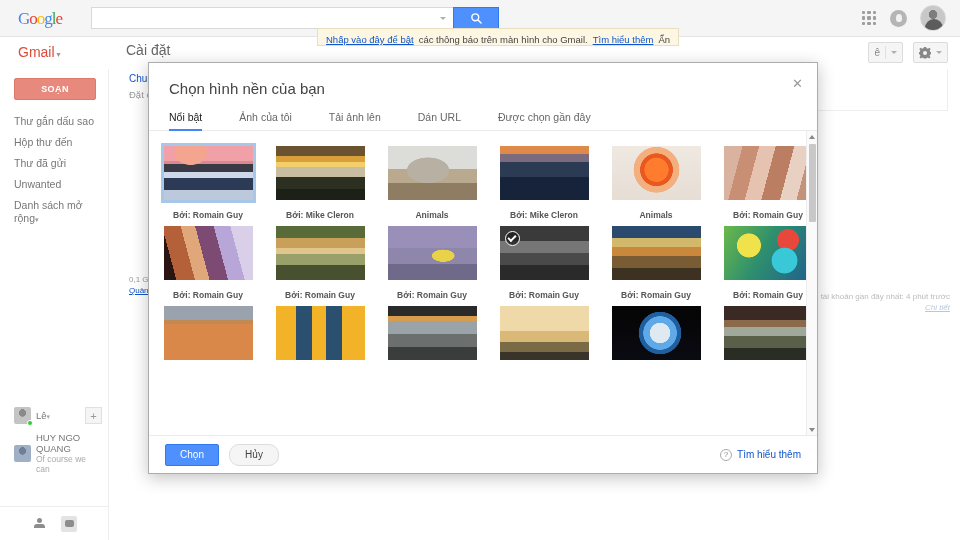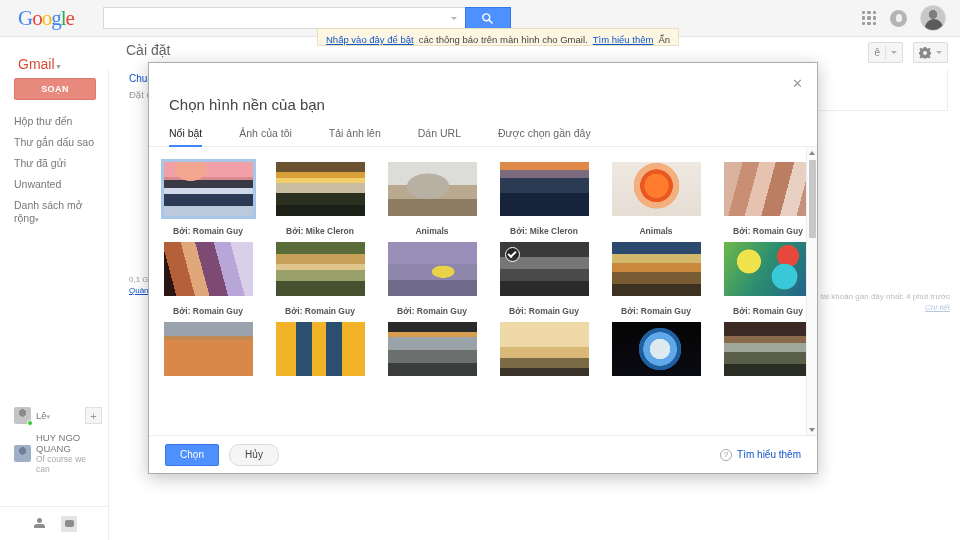--- a/index.html
+++ b/index.html
@@ -9,21 +9,21 @@
     background: #fff; overflow: hidden;
   }
   body { position: relative; }
 
   
   .gbar {
     position: absolute; left: 0; top: 0; width: 960px; height: 37px;
     background: #f5f5f5; border-bottom: 1px solid #e5e5e5;
     display: flex; align-items: center;
   }
-  .glogo { margin-left: 18px; font-size: 21px; letter-spacing: -1px;
+  .glogo { margin-left: 18px; font-size: 17px; letter-spacing: -1px;
            font-family: "Liberation Serif", serif; line-height: 1; user-select: none; }
   .glogo .b { color: #4285f4; } .glogo .r { color: #ea4335; }
   .glogo .y { color: #fbbc05; } .glogo .g { color: #34a853; }
 
   .searchwrap { margin-left: 29px; display: flex; align-items: center; height: 22px; }
   .searchbox {
     width: 362px; height: 22px; background: #fff;
     border: 1px solid #d9d9d9; border-right: none;
     display: flex; align-items: center; padding: 0 6px;
   }
@@ -49,21 +49,21 @@
               display: flex; align-items: center; justify-content: center; }
   .bellicon::after { content: ""; width: 6px; height: 8px; border-radius: 50% 50% 40% 40%; background: #f1f1f1; }
   .avatar-top { width: 26px; height: 26px; border-radius: 50%;
                 background: radial-gradient(circle at 50% 35%, #7d7d7d 0 22%, #c8c8c8 23% 100%);
                 border: 1px solid #d6d6d6; overflow: hidden; position: relative; }
   .avatar-top::after { content:""; position:absolute; left:4px; bottom:0; width:18px; height:11px;
                        border-radius: 9px 9px 0 0; background:#5c5c5c; }
 
   
   .gmhead { position: absolute; left: 0; top: 37px; width: 960px; height: 32px; background: #fff; }
-  .gmlogo { position: absolute; left: 18px; top: 19px; font-size: 14px; color: #dd4b39; text-decoration: underline; }
+  .gmlogo { position: absolute; left: 18px; top: 7px; font-size: 14px; color: #dd4b39; }
   .gmlogo .c { font-size: 8px; color: #999; margin-left: 2px; }
   .pagetitle { position: absolute; left: 126px; top: 5px; font-size: 14px; color: #666; }
   .head-btns { position: absolute; right: 12px; top: 5px; display: flex; gap: 10px; }
   .hbtn { height: 21px; border: 1px solid #dcdcdc; background: #f5f5f5; border-radius: 2px;
           display: flex; align-items: center; padding: 0 5px; gap: 5px; }
   .hbtn .lbl { font-size: 10px; color: #888; }
   .hbtn .sep { width: 1px; height: 13px; background: #e0e0e0; }
   .gear { width: 12px; height: 12px; position: relative; }
   .gear::before { content: ""; position: absolute; inset: 0;
       background: #888;
@@ -129,21 +129,21 @@
   .bg-panel { position: absolute; left: 360px; top: 0px; right: 12px; height: 42px;
               border: 1px solid #ededed; border-top: none; }
 
   
   .dialog {
     position: absolute; left: 148px; top: 62px; width: 670px; height: 412px;
     background: #fff; border: 1px solid #acacac;
     box-shadow: 0 4px 16px rgba(0,0,0,.24); z-index: 40;
     display: flex; flex-direction: column;
   }
-  .dlg-title { font-size: 15px; color: #444; padding: 33px 0 0 20px; }
+  .dlg-title { font-size: 15px; color: #444; padding: 17px 0 0 20px; }
   .dlg-close { position: absolute; right: 14px; top: 14px; font-size: 13px;
                color: #999; line-height: 1; cursor: pointer; }
   .dlg-tabs { display: flex; gap: 16px; padding: 14px 0 0 20px; border-bottom: 1px solid #ebebeb; }
   .dtab { font-size: 10.5px; color: #666; padding: 0 21px 7px 0; position: relative; cursor: pointer; }
   .dtab.active { color: #222; }
   .dtab.active::after { content:""; position: absolute; left: 0; right: 21px; bottom: -1px;
                         height: 2px; background: #4285f4; }
 
   .grid-area { flex: 1; overflow: hidden; position: relative; padding: 12px 0 0 0; }
   .grid { display: grid; grid-template-columns: repeat(6, 106px); gap: 0 6px;
@@ -278,22 +278,22 @@
 <div class="notif">
   <a>Nhấp vào đây để bật</a>
   <span class="plain">các thông báo trên màn hình cho Gmail.</span>
   <a>Tìm hiểu thêm</a>
   <a style="text-decoration:none;color:#444;">Ẩn</a>
 </div>
 
 <div class="side">
   <div class="compose">SOẠN</div>
   <div class="navlist">
+    <div class="navitem">Thư gắn dấu sao</div>
     <div class="navitem">Hộp thư đến</div>
-    <div class="navitem">Thư gắn dấu sao</div>
     <div class="navitem">Thư đã gửi</div>
     <div class="navitem">Unwanted</div>
     <div class="navitem"><span>Danh sách mở rộng</span><span class="dc">▾</span></div>
   </div>
 
   <div class="chatbox">
     <div class="chatrow">
       <span class="cav">
           <i class="cdot"></i>
         </span>

